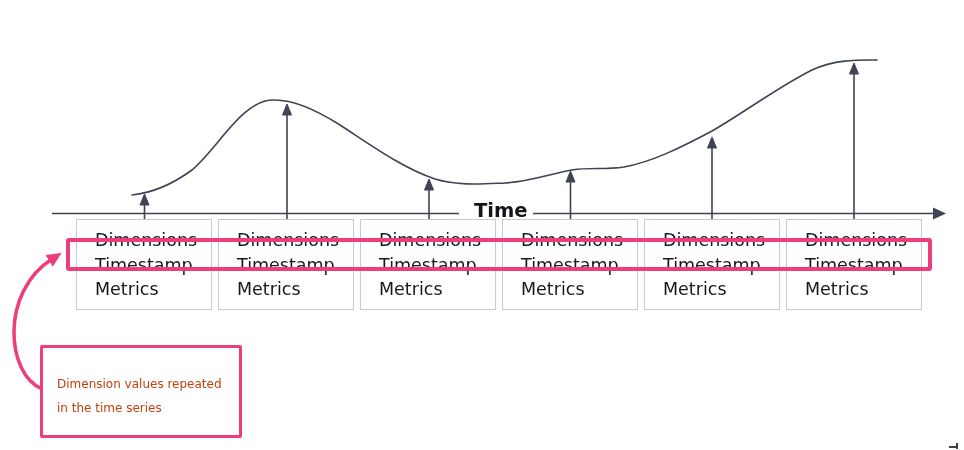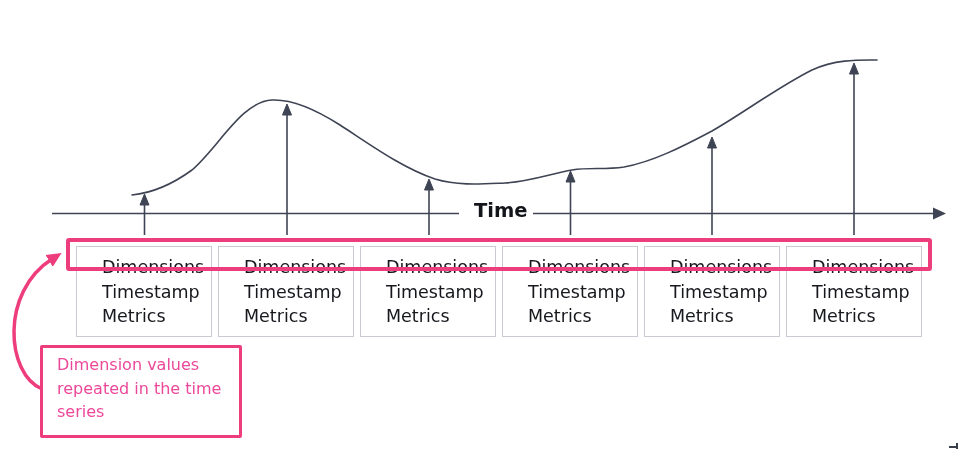--- a/index.html
+++ b/index.html
@@ -6,42 +6,42 @@
   body{
     width:964px;height:450px;position:relative;overflow:hidden;
     font-family:"DejaVu Sans","Liberation Sans",sans-serif;
     color:#16171d;
   }
   .stage{position:absolute;inset:0;}
   svg.drawing{position:absolute;left:0;top:0;}
 
   
   .record-box{
-    position:absolute;top:246px;width:136px;height:91px;
+    position:absolute;top:219px;width:136px;height:91px;
     box-sizing:border-box;background:#ffffff;
     border:1.5px solid #c7c9d3;
-    padding:8px 0 0 25px;
+    padding:8px 0 0 18px;
     font-size:17.5px;line-height:24.5px;
     color:#17181d;white-space:nowrap;
   }
 
   
   .pink-band{
     position:absolute;left:66px;top:238px;width:866px;height:33px;
     box-sizing:border-box;border:4px solid #ee3d7c;border-radius:3px;
     background:transparent;
   }
 
   
   .callout{
     position:absolute;left:40px;top:345px;width:202px;height:93px;
     box-sizing:border-box;background:#ffffff;
     border:3px solid #ee3d7c;border-radius:2px;
-    padding:5px 14px 0 14px;
-    font-size:16px;line-height:23.5px;color:#ec4899;
+    padding:25px 14px 0 14px;
+    font-size:12px;line-height:23.5px;color:#c2410c;
   }
 
   
   .time-label{
     position:absolute;left:474px;top:199px;
     font-size:19.5px;color:#14151a;font-weight:bold;
   }
 
   
   .artifact{position:absolute;left:949px;top:443px;width:10px;height:7px;}

